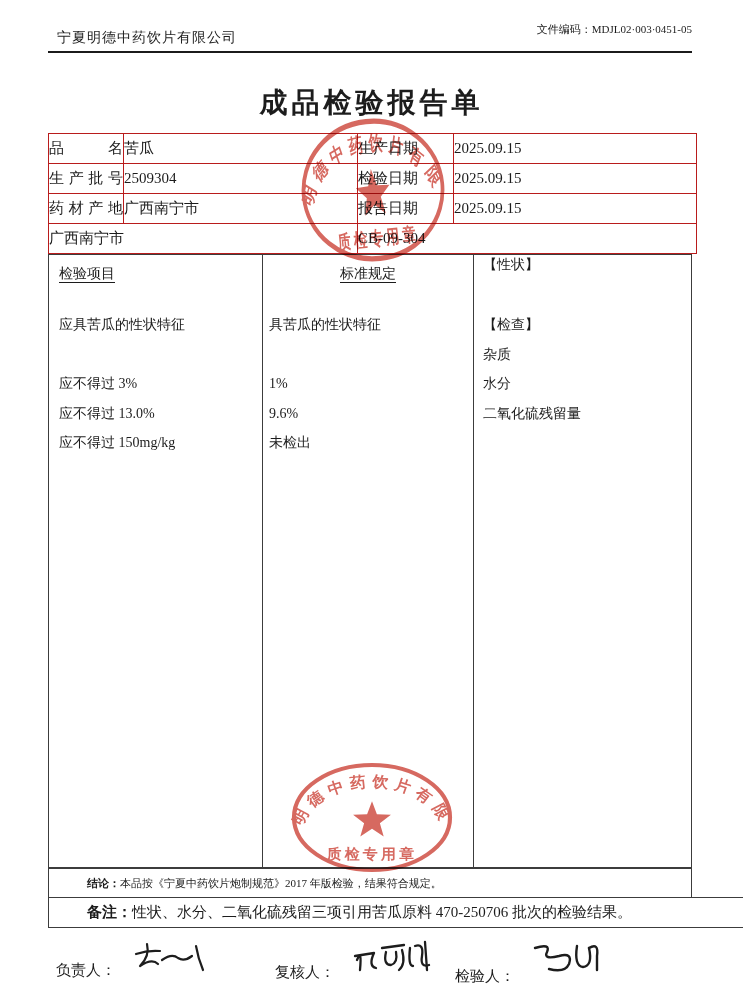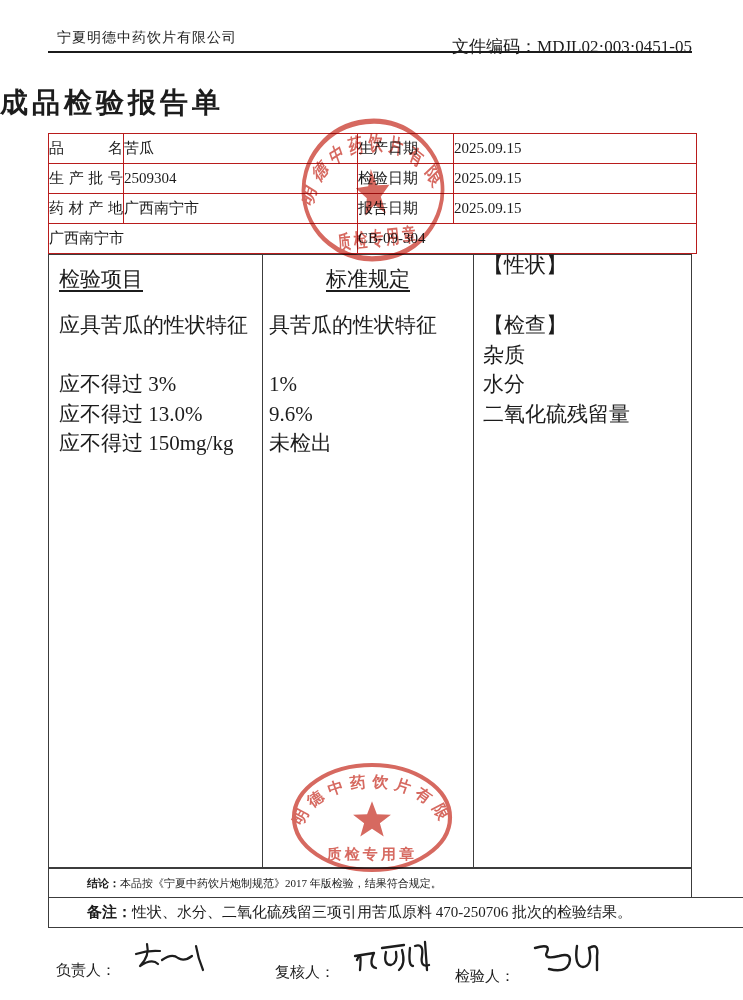--- a/index.html
+++ b/index.html
@@ -3,39 +3,39 @@
 <meta charset="utf-8">
 <style>
   html,body{margin:0;padding:0;}
   body{
     width:743px;height:1000px;background:#ffffff;position:relative;overflow:hidden;
     font-family:"Liberation Serif","DejaVu Serif",serif;color:#1c1c1c;
   }
   .abs{position:absolute;}
   
   .company{left:57px;top:29px;font-size:14px;letter-spacing:1px;}
-  .doccode{right:51px;top:35px;font-size:17px;}
+  .doccode{right:51px;top:22px;font-size:11px;}
   .header-rule{left:48px;top:51px;width:644px;border-top:2px solid #1b1b1b;height:0;}
   
-  .title{left:0;top:84px;width:100%;text-align:left;font-size:28px;font-weight:bold;letter-spacing:4px;}
+  .title{left:0;top:84px;width:100%;text-align:center;font-size:28px;font-weight:bold;letter-spacing:4px;}
   
   table.info{left:48px;top:133px;width:644px;border-collapse:collapse;table-layout:fixed;position:absolute;font-size:15px;}
   table.info td{border:1px solid #b91c1c;height:29px;padding:0;vertical-align:middle;overflow:hidden;}
   td.c1{width:74px;}td.c2{width:233px;}td.c3{width:95px;}td.c4{width:242px;}
   .cell-label{text-align:justify;text-align-last:justify;padding:0 7px;white-space:nowrap;}
   .cell-val{padding-left:10px;white-space:nowrap;}
   .cell-dlabel{padding-left:8px;white-space:nowrap;}
   .cell-dval{padding-left:10px;white-space:nowrap;}
   .cell-left{padding-left:8px;text-align:left;text-align-last:left;}
   
   .inspect{left:48px;top:254px;width:644px;height:614px;border:1px solid #3c3c3c;box-sizing:border-box;}
   .vline{position:absolute;top:0;bottom:0;width:1px;background:#3c3c3c;}
   .v1{left:213px;}
   .v2{left:424px;}
-  .igrid{position:absolute;left:0;top:0;width:642px;display:grid;grid-template-columns:214px 210px 218px;font-size:21px;}
+  .igrid{position:absolute;left:0;top:0;width:642px;display:grid;grid-template-columns:214px 210px 218px;font-size:14px;}
   .ihead{height:60px;padding-top:10px;box-sizing:border-box;}
   .ihead span{text-decoration:underline;text-underline-offset:4px;}
   .ihead.h1{padding-left:10px;}
   .ihead.h2,.ihead.h3{text-align:center;}
   .irow{height:29.5px;line-height:20px;white-space:nowrap;overflow:visible;}
   .ic1{padding-left:10px;}
   .ic2{padding-left:10px;}
   .ic3{padding-left:6px;}
   
   .concl{left:48px;top:868px;width:644px;height:30px;border:1px solid #3c3c3c;box-sizing:border-box;

